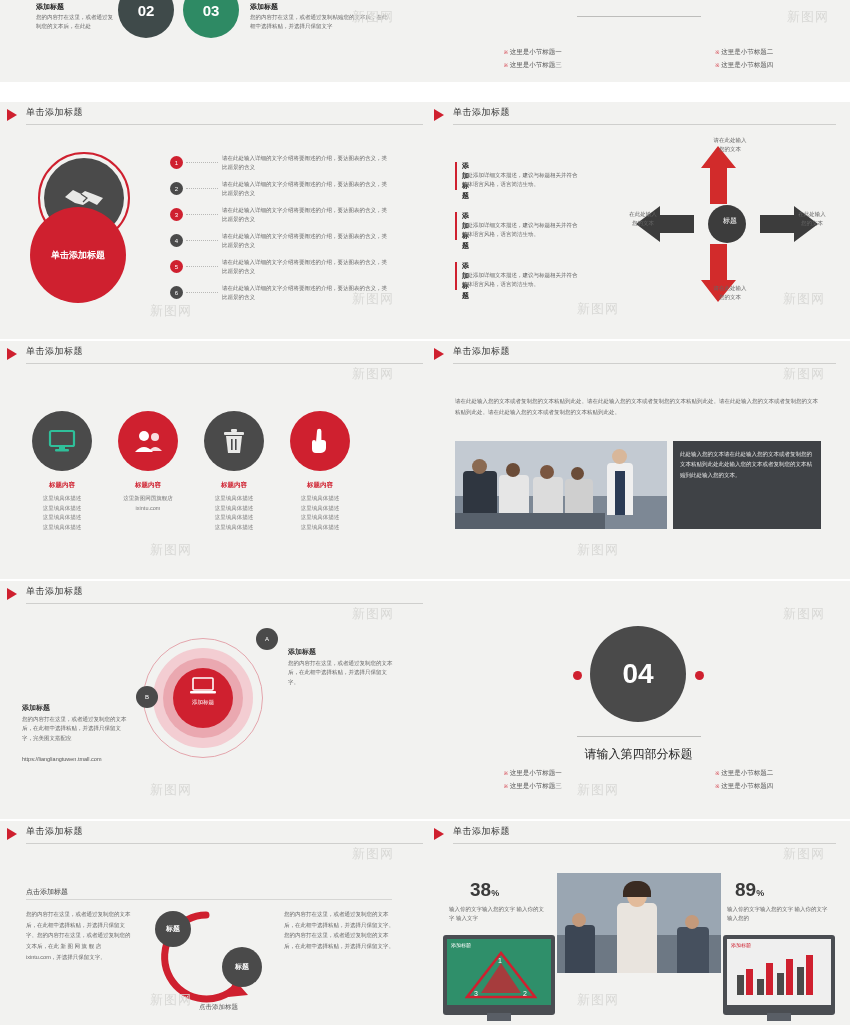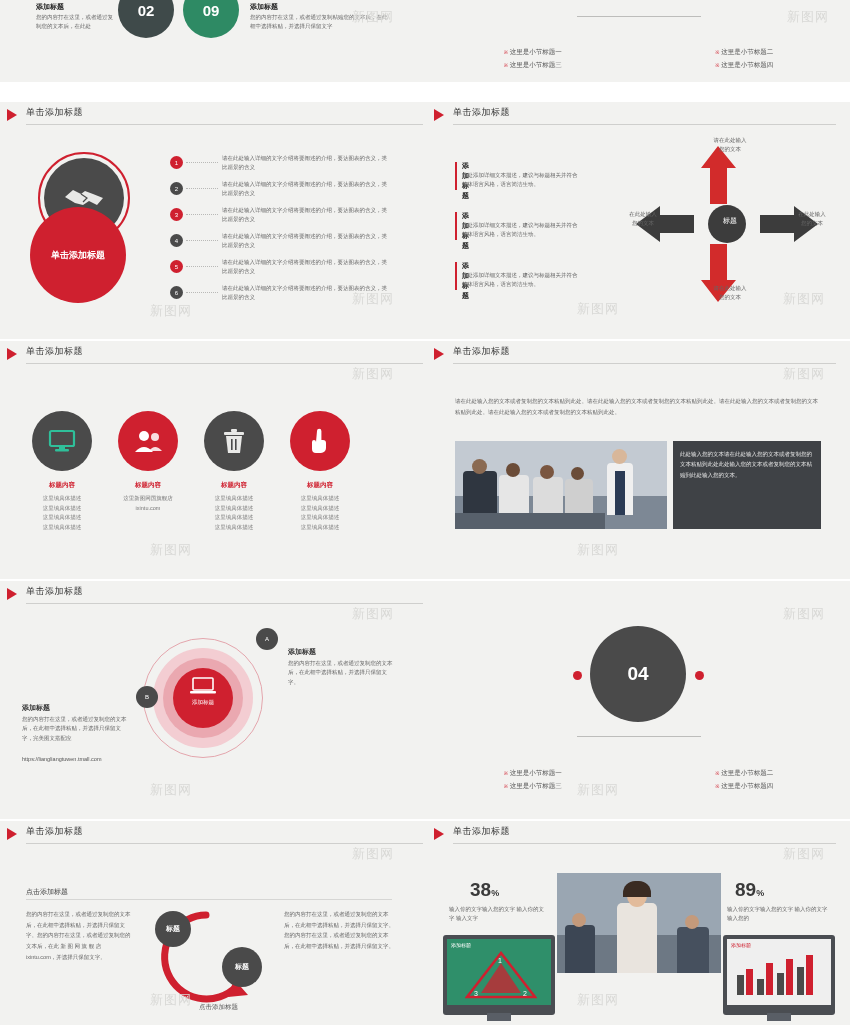--- a/index.html
+++ b/index.html
@@ -166,21 +166,21 @@
 </head>
 <body>
 
 <div class="page">
 
   <div class="slide col-l r0">
     <div class="circ-num" style="left:118px; top:-18px; width:56px; height:56px; background:#3f4a4a; font-size:15px;">
       <span>02</span>
     </div>
     <div class="circ-num" style="left:183px; top:-18px; width:56px; height:56px; background:#2e8a64; font-size:15px;">
-      <span>09</span>
+      <span>03</span>
     </div>
     <div class="hd-sm" style="left:36px; top:2px;">添加标题</div>
     <div class="txt-sm" style="left:36px; top:13px; width:78px;">您的内容打在这里，或者通过复制您的文本后，在此处</div>
     <div class="hd-sm" style="left:250px; top:2px;">添加标题</div>
     <div class="txt-sm" style="left:250px; top:13px; width:140px;">您的内容打在这里，或者通过复制粘贴您的文本后，在此框中选择粘贴，并选择只保留文字</div>
     <div class="wm" style="left:352px; top:8px;">新图网</div>
   </div>
 
   <div class="slide col-r r0">
     <div class="sec-line" style="left:150px; top:16px; width:124px;"></div>
@@ -425,26 +425,27 @@
     <div class="hd-sm" style="left:22px; top:122px; color:#333;">添加标题</div>
     <div class="txt-sm" style="left:22px; top:134px; width:106px;">您的内容打在这里，或者通过复制您的文本后，在此框中选择粘贴，并选择只保留文字，完美图文搭配应</div>
     <div class="txt-sm" style="left:22px; top:174px; width:130px; color:#555;">https://liangliangtuwen.tmall.com</div>
 
     <div class="wm" style="left:352px; top:24px;">新图网</div>
     <div class="wm" style="left:150px; top:200px;">新图网</div>
   </div>
 
   <div class="slide col-r r3">
     <div style="position:absolute; left:163px; top:45px; width:96px; height:96px; border-radius:50%; background:#4a4a4a; display:flex; align-items:center; justify-content:center;">
-      <span style="color:#fff; font-size:19px; font-weight:bold;">04</span>
+      <span style="color:#fff; font-size:28px; font-weight:bold;">04</span>
     </div>
     <div style="position:absolute; left:146px; top:90px; width:9px; height:9px; border-radius:50%; background:#cf202f;"></div>
     <div style="position:absolute; left:268px; top:90px; width:9px; height:9px; border-radius:50%; background:#cf202f;"></div>
 
     <div class="sec-line" style="left:150px; top:155px; width:124px;"></div>
+    <div class="sec-title" style="top:165px;">请输入第四部分标题</div>
     <div class="sec-items" style="top:186px; left:0;">
       <span>这里是小节标题一</span>
       <span>这里是小节标题二</span>
       <span>这里是小节标题三</span>
       <span>这里是小节标题四</span>
     </div>
     <div class="wm" style="left:356px; top:24px;">新图网</div>
     <div class="wm" style="left:150px; top:200px;">新图网</div>
   </div>
 

